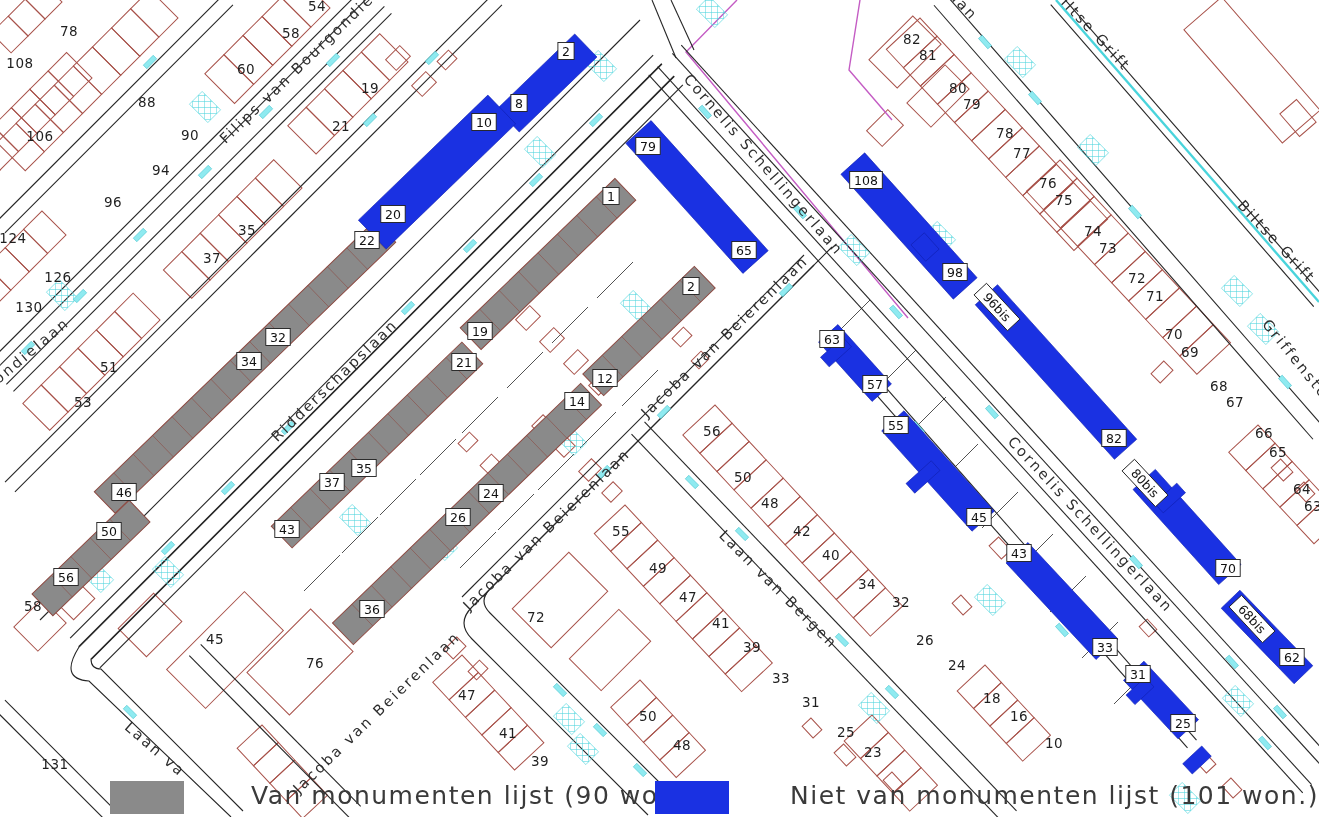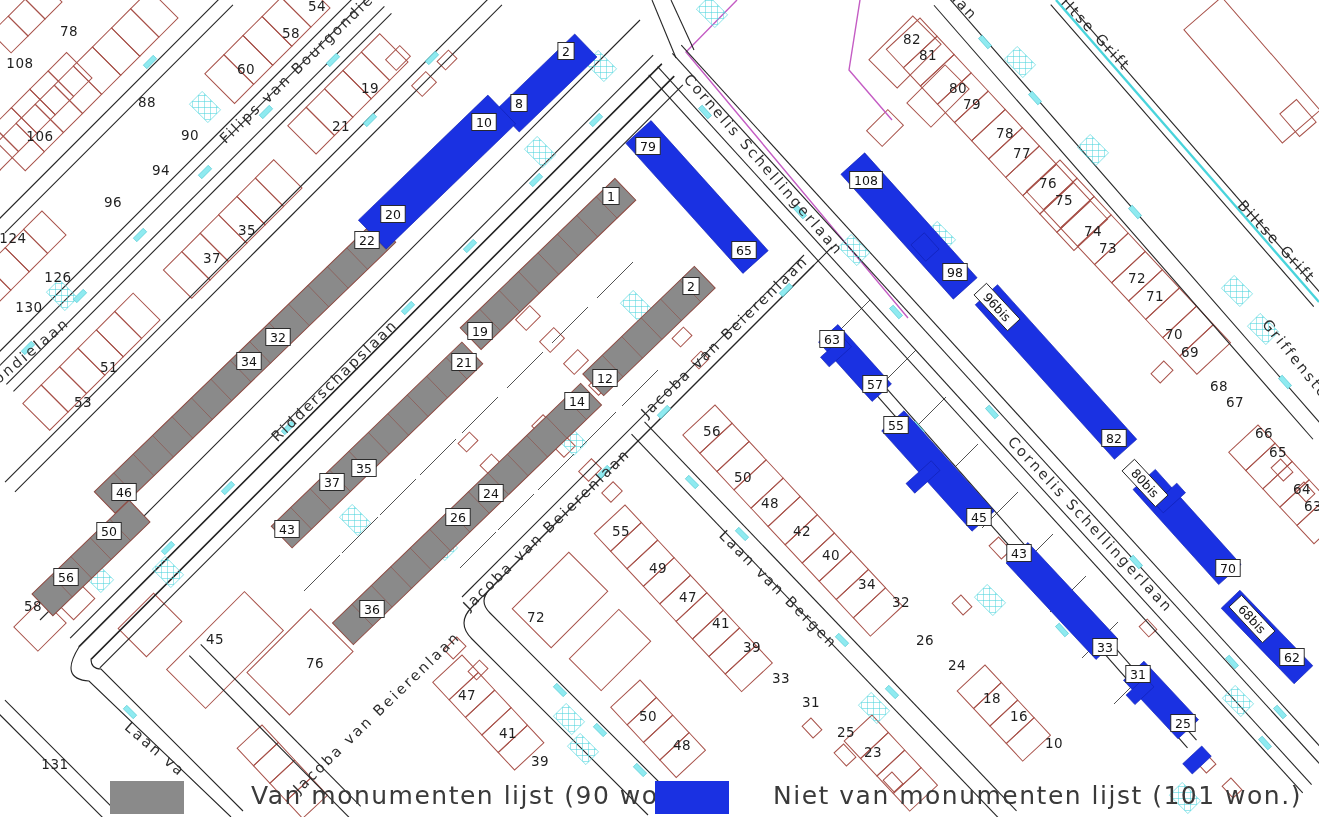--- a/index.html
+++ b/index.html
@@ -690,15 +690,15 @@
         </g>
       </g>
     </svg>
 
   <div class="legend-item" style="left:110px;top:781px;">
     <span class="legend-swatch" style="background: rgb(138, 138, 138);"></span>
     <span class="legend-label" style="margin-left:28px;">Van monumenten lijst (90 won)</span>
   </div>
   <div class="legend-item" style="left:655px;top:781px;">
     <span class="legend-swatch" style="background: rgb(26, 49, 226);"></span>
-    <span class="legend-label" style="margin-left:5px;">Niet van monumenten lijst (101 won.)</span>
+    <span class="legend-label" style="margin-left:22px;">Niet van monumenten lijst (101 won.)</span>
   </div>
 </div>
 
 </body></html>

